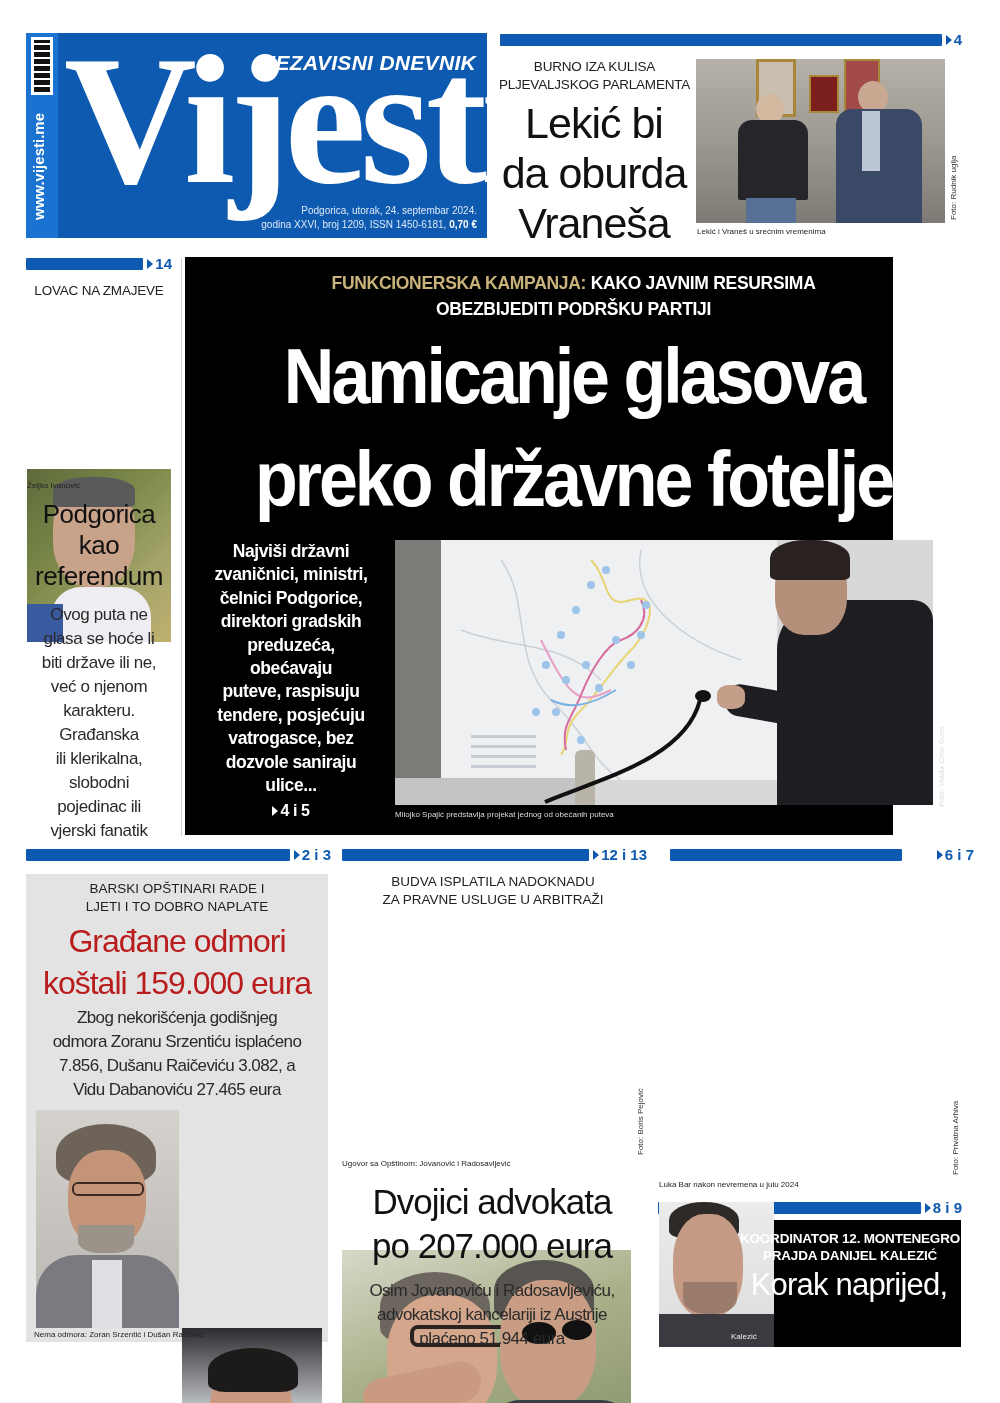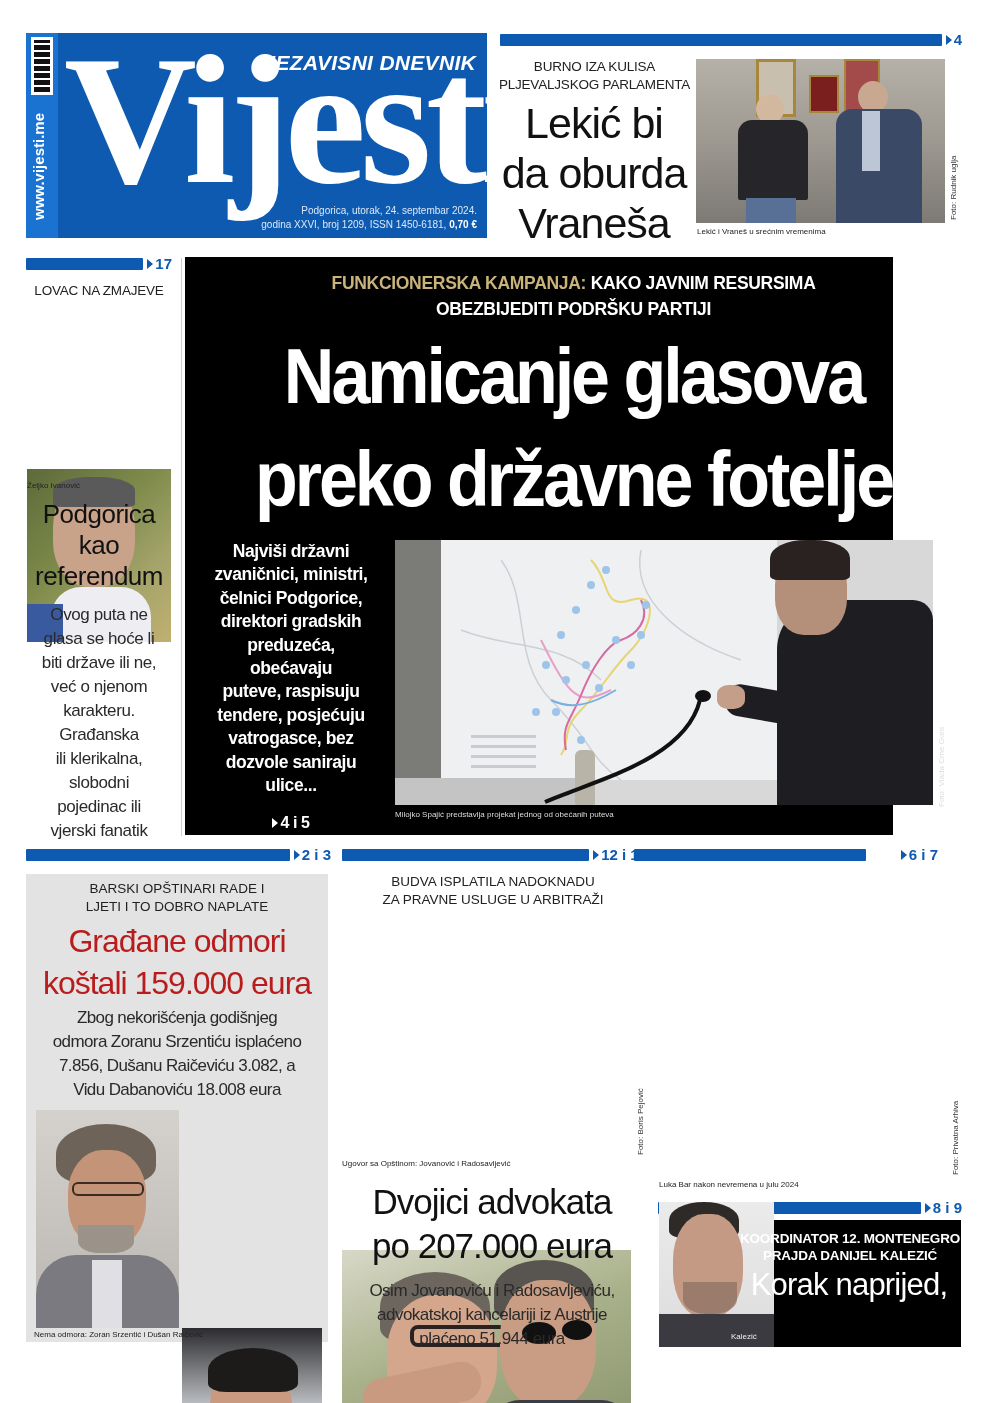--- a/index.html
+++ b/index.html
@@ -62,21 +62,21 @@
     <div style="position:absolute; left:32px; top:0; width:30px; height:32px; border-radius:50%; background:#c9a891;"></div>
     <div style="position:absolute; left:10px; top:28px; width:86px; height:114px; background:#3a4a66; border-radius:16px 16px 0 0;"></div>
     <div style="position:absolute; left:36px; top:30px; width:18px; height:60px; background:#bcc6d6;"></div>
   </div>
 </div>
 <div class="credit-v" style="left:949px; top:130px; height:90px;">Foto: Rudnik uglja</div>
 <div class="caption" style="left:697px; top:227px;">Lekić i Vraneš u srećnim vremenima</div>
 
 <div class="sec-bar" style="left:26px; top:258px; width:146px;">
   <div class="bar"></div>
-  <a class="pg"><span class="tri"></span><span>17</span></a>
+  <a class="pg"><span class="tri"></span><span>14</span></a>
 </div>
 <div class="abs center kicker" style="left:24px; top:283px; width:150px; font-size:13.5px;">LOVAC NA ZMAJEVE</div>
 <div class="abs photo" style="left:27px; top:305px; width:144px; height:173px; background:linear-gradient(135deg,#5d6a3a 0%,#7d8a4a 40%,#a3a36a 70%,#c0b070 100%);">
   <div class="abs" style="left:26px; top:10px; width:82px; height:108px; border-radius:45% 45% 42% 42%; background:#c9a28a;"></div>
   <div class="abs" style="left:26px; top:8px; width:82px; height:30px; border-radius:45% 45% 10% 10%; background:#5a5a5a;"></div>
   <div class="abs" style="left:24px; top:118px; width:100px; height:60px; background:#eeeef2; border-radius:30px 30px 0 0;"></div>
   <div class="abs" style="left:0; top:135px; width:36px; height:40px; background:#3a5aa0;"></div>
 </div>
 <div class="caption" style="left:27px; top:481px;">Željko Ivanović</div>
 <div class="abs center" style="left:22px; top:499px; width:154px; font-size:26px; line-height:31px; color:#111; letter-spacing:-0.5px;">
@@ -115,21 +115,21 @@
     <div>zvaničnici, ministri,</div>
     <div>čelnici Podgorice,</div>
     <div>direktori gradskih</div>
     <div>preduzeća,</div>
     <div>obećavaju</div>
     <div>puteve, raspisuju</div>
     <div>tendere, posjećuju</div>
     <div>vatrogasce, bez</div>
     <div>dozvole saniraju</div>
     <div>ulice...</div>
-    <a style="display:block; margin-top:14px; font-size:16px;">
+    <a style="display:block; margin-top:2px; font-size:16px;">
       <span style="display:inline-block; width:0; height:0; border-top:5px solid transparent; border-bottom:5px solid transparent; border-left:6px solid #fff; margin-right:2px;"></span><span>4 i 5</span>
     </a>
   </div>
 
   <div class="abs photo" style="left:210px; top:283px; width:538px; height:265px; background:#d8d8d8;">
     <div class="abs" style="left:0; top:0; width:46px; height:265px; background:#7b7b78;"></div>
     <div class="abs" style="left:46px; top:0; width:336px; height:240px; background:#eef0f2;">
       <svg class="icon-svg" viewBox="0 0 336 240" preserveAspectRatio="none">
         <path d="M60 20 C 90 60, 70 120, 110 160 S 150 220, 180 240" stroke="#ccd0d6" stroke-width="1.5" fill="none"></path>
         <path d="M20 90 C 70 110, 120 100, 160 140" stroke="#ccd0d6" stroke-width="1.5" fill="none"></path>
@@ -189,21 +189,21 @@
     <div>LJETI I TO DOBRO NAPLATE</div>
   </div>
   <div class="abs center" style="left:-4px; top:46px; width:310px; font-size:32px; line-height:42px; color:#b91c1c; letter-spacing:-1px;">
     <div>Građane odmori</div>
     <div>koštali 159.000 eura</div>
   </div>
   <div class="abs center" style="left:-4px; top:132px; width:310px; font-size:17px; line-height:24px; color:#2a2a2a; letter-spacing:-0.6px;">
     <div>Zbog nekorišćenja godišnjeg</div>
     <div>odmora Zoranu Srzentiću isplaćeno</div>
     <div>7.856, Dušanu Raičeviću 3.082, a</div>
-    <div>Vidu Dabanoviću 18.008 eura</div>
+    <div>Vidu Dabanoviću 27.465 eura</div>
   </div>
   <div class="abs photo" style="left:10px; top:236px; width:143px; height:218px; background:linear-gradient(180deg,#d5d2ce 0%,#b9b5b1 100%);">
     <div class="abs" style="left:20px; top:14px; width:100px; height:60px; background:#6d6358; border-radius:50% 50% 30% 30%;"></div>
     <div class="abs" style="left:32px; top:40px; width:78px; height:98px; background:#c49478; border-radius:44%;"></div>
     <div class="abs" style="left:36px; top:72px; width:72px; height:14px; border:2px solid #3b2c22; border-radius:6px;"></div>
     <div class="abs" style="left:42px; top:115px; width:56px; height:28px; background:#9b938a; border-radius:0 0 40% 40%;"></div>
     <div class="abs" style="left:0; top:145px; width:143px; height:73px; background:#7a7a80; border-radius:40px 40px 0 0;"></div>
     <div class="abs" style="left:56px; top:150px; width:30px; height:68px; background:#e0e0e4;"></div>
   </div>
   <div class="abs photo" style="left:156px; top:236px; width:140px; height:218px; background:linear-gradient(180deg,#2c2c30 0%,#cfd2d6 40%,#d8d8d8 100%);">
@@ -240,21 +240,21 @@
 <div class="abs center" style="left:336px; top:1180px; width:312px; font-size:35px; line-height:44px; color:#111; letter-spacing:-1px;">
   <div>Dvojici advokata</div>
   <div>po 207.000 eura</div>
 </div>
 <div class="abs center" style="left:336px; top:1279px; width:312px; font-size:17px; line-height:24px; color:#2a2a2a; letter-spacing:-0.5px;">
   <div>Osim Jovanoviću i Radosavljeviću,</div>
   <div>advokatskoj kancelariji iz Austrije</div>
   <div>plaćeno 51.944 eura</div>
 </div>
 
-<div class="sec-bar" style="left:634px; top:849px; width:304px;gap:31px;">
+<div class="sec-bar" style="left:670px; top:849px; width:304px;gap:31px;">
   <div class="bar"></div>
   <a class="pg"><span class="tri"></span><span>6 i 7</span></a>
 </div>
 
 <div class="credit-v" style="left:951px; top:1085px; height:90px;">Foto: Privatna Arhiva</div>
 <div class="caption" style="left:659px; top:1180px;">Luka Bar nakon nevremena u julu 2024</div>
 
 <div class="sec-bar" style="left:658px; top:1202px; width:304px;">
   <div class="bar"></div>
   <a class="pg"><span class="tri"></span><span>8 i 9</span></a>

